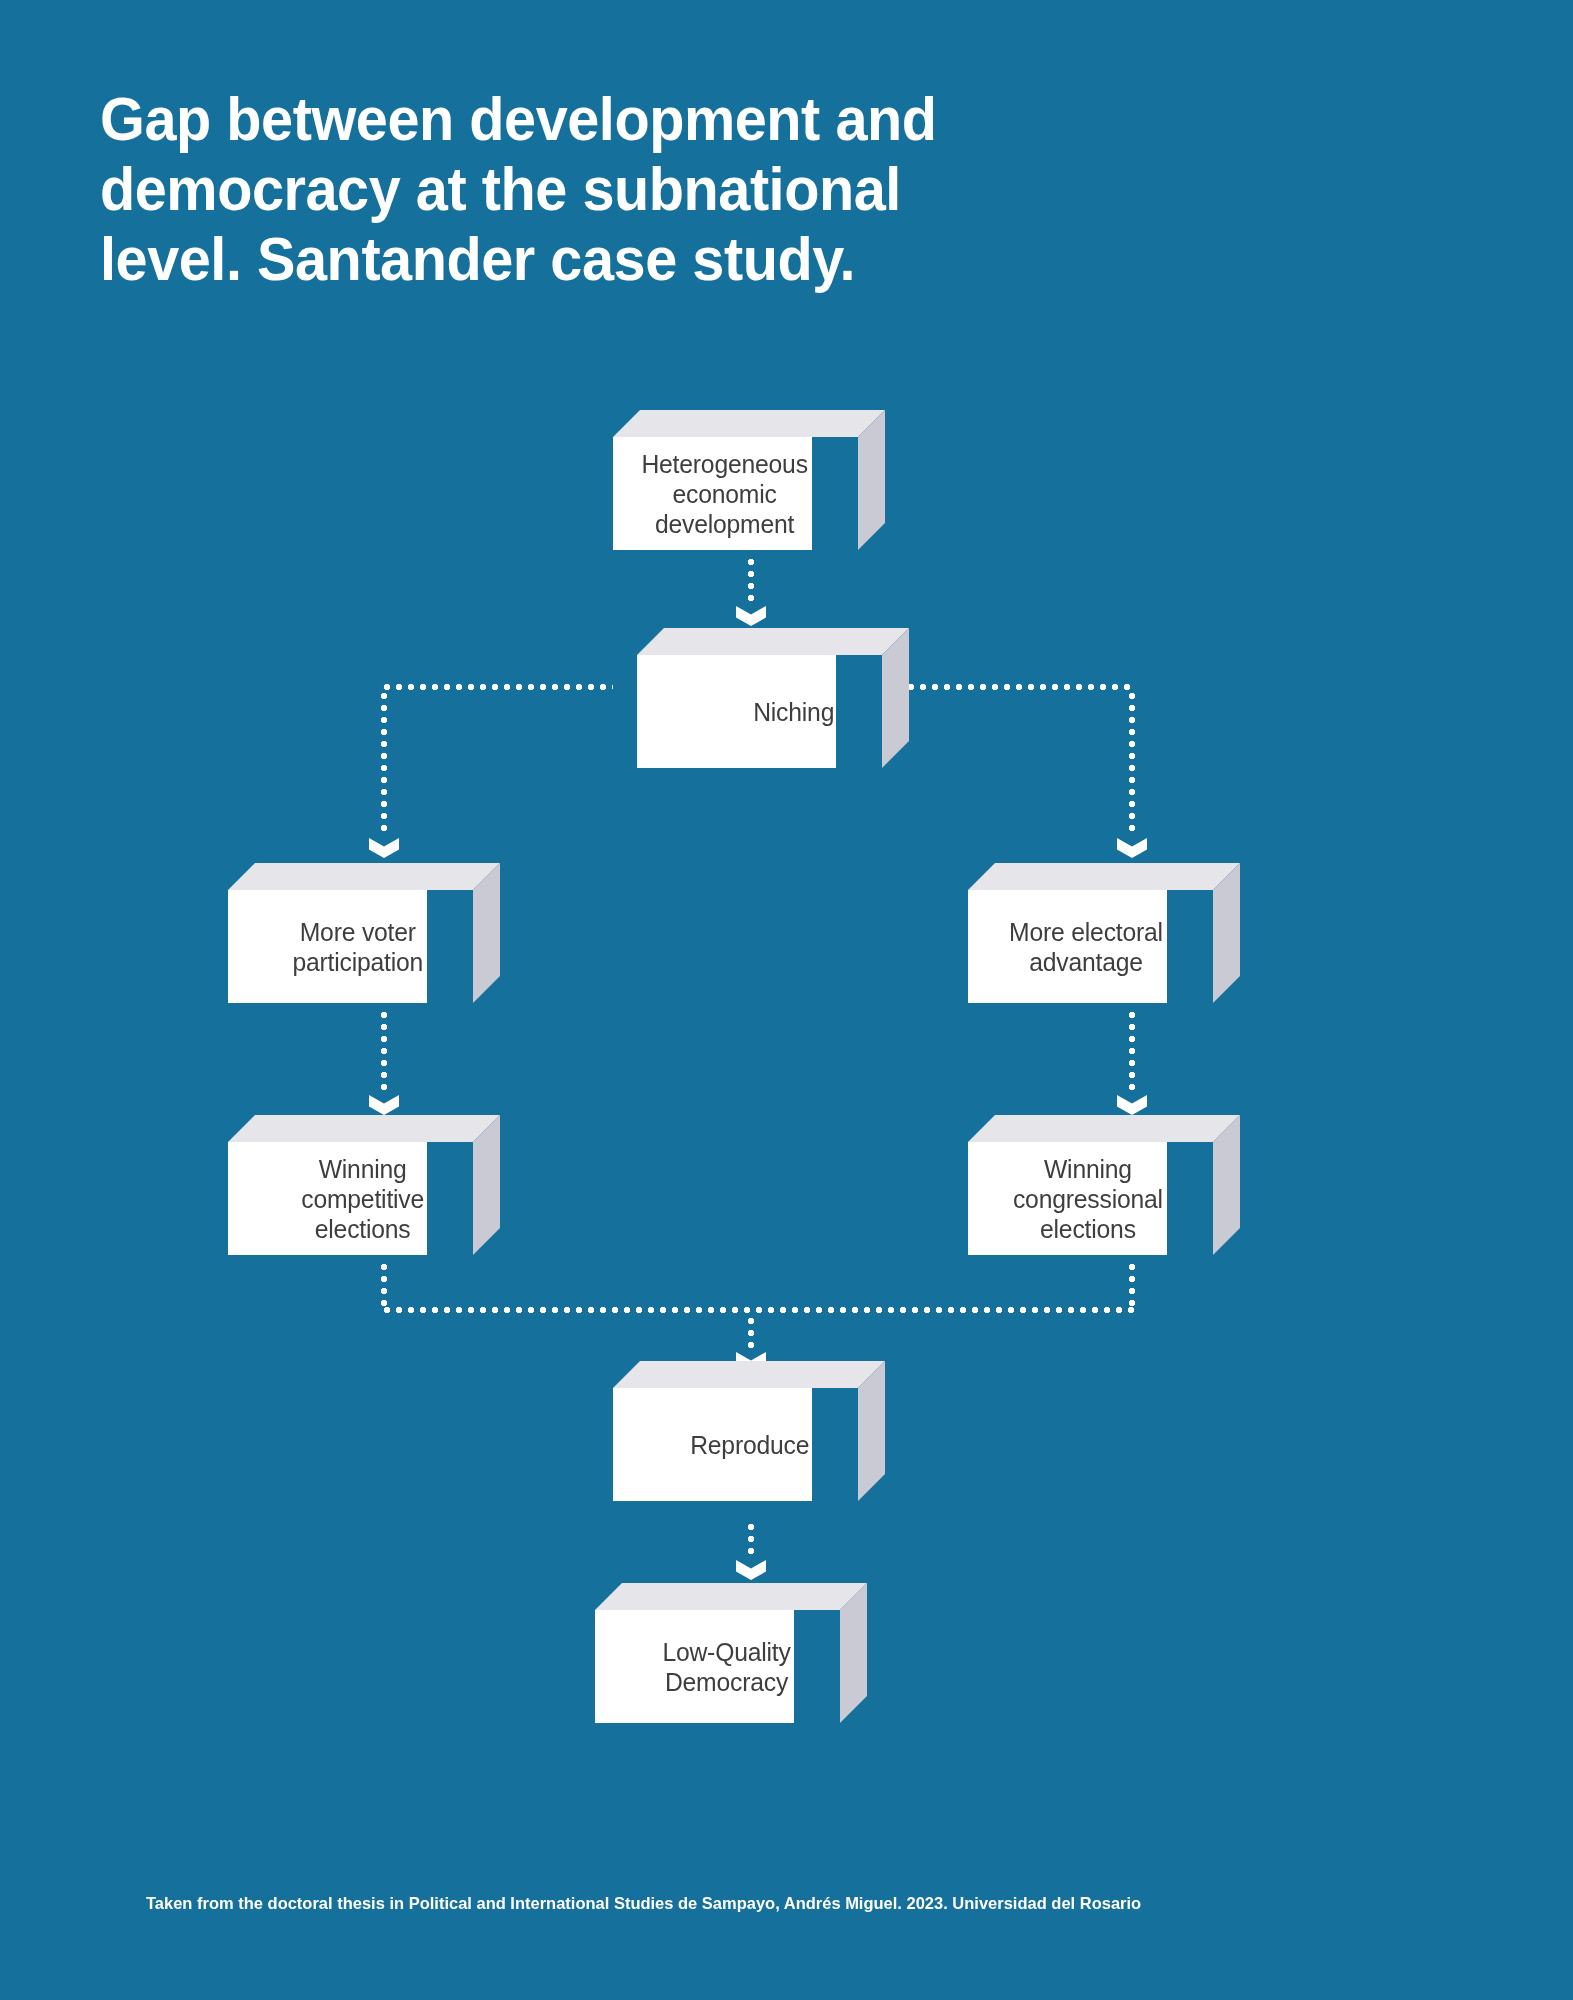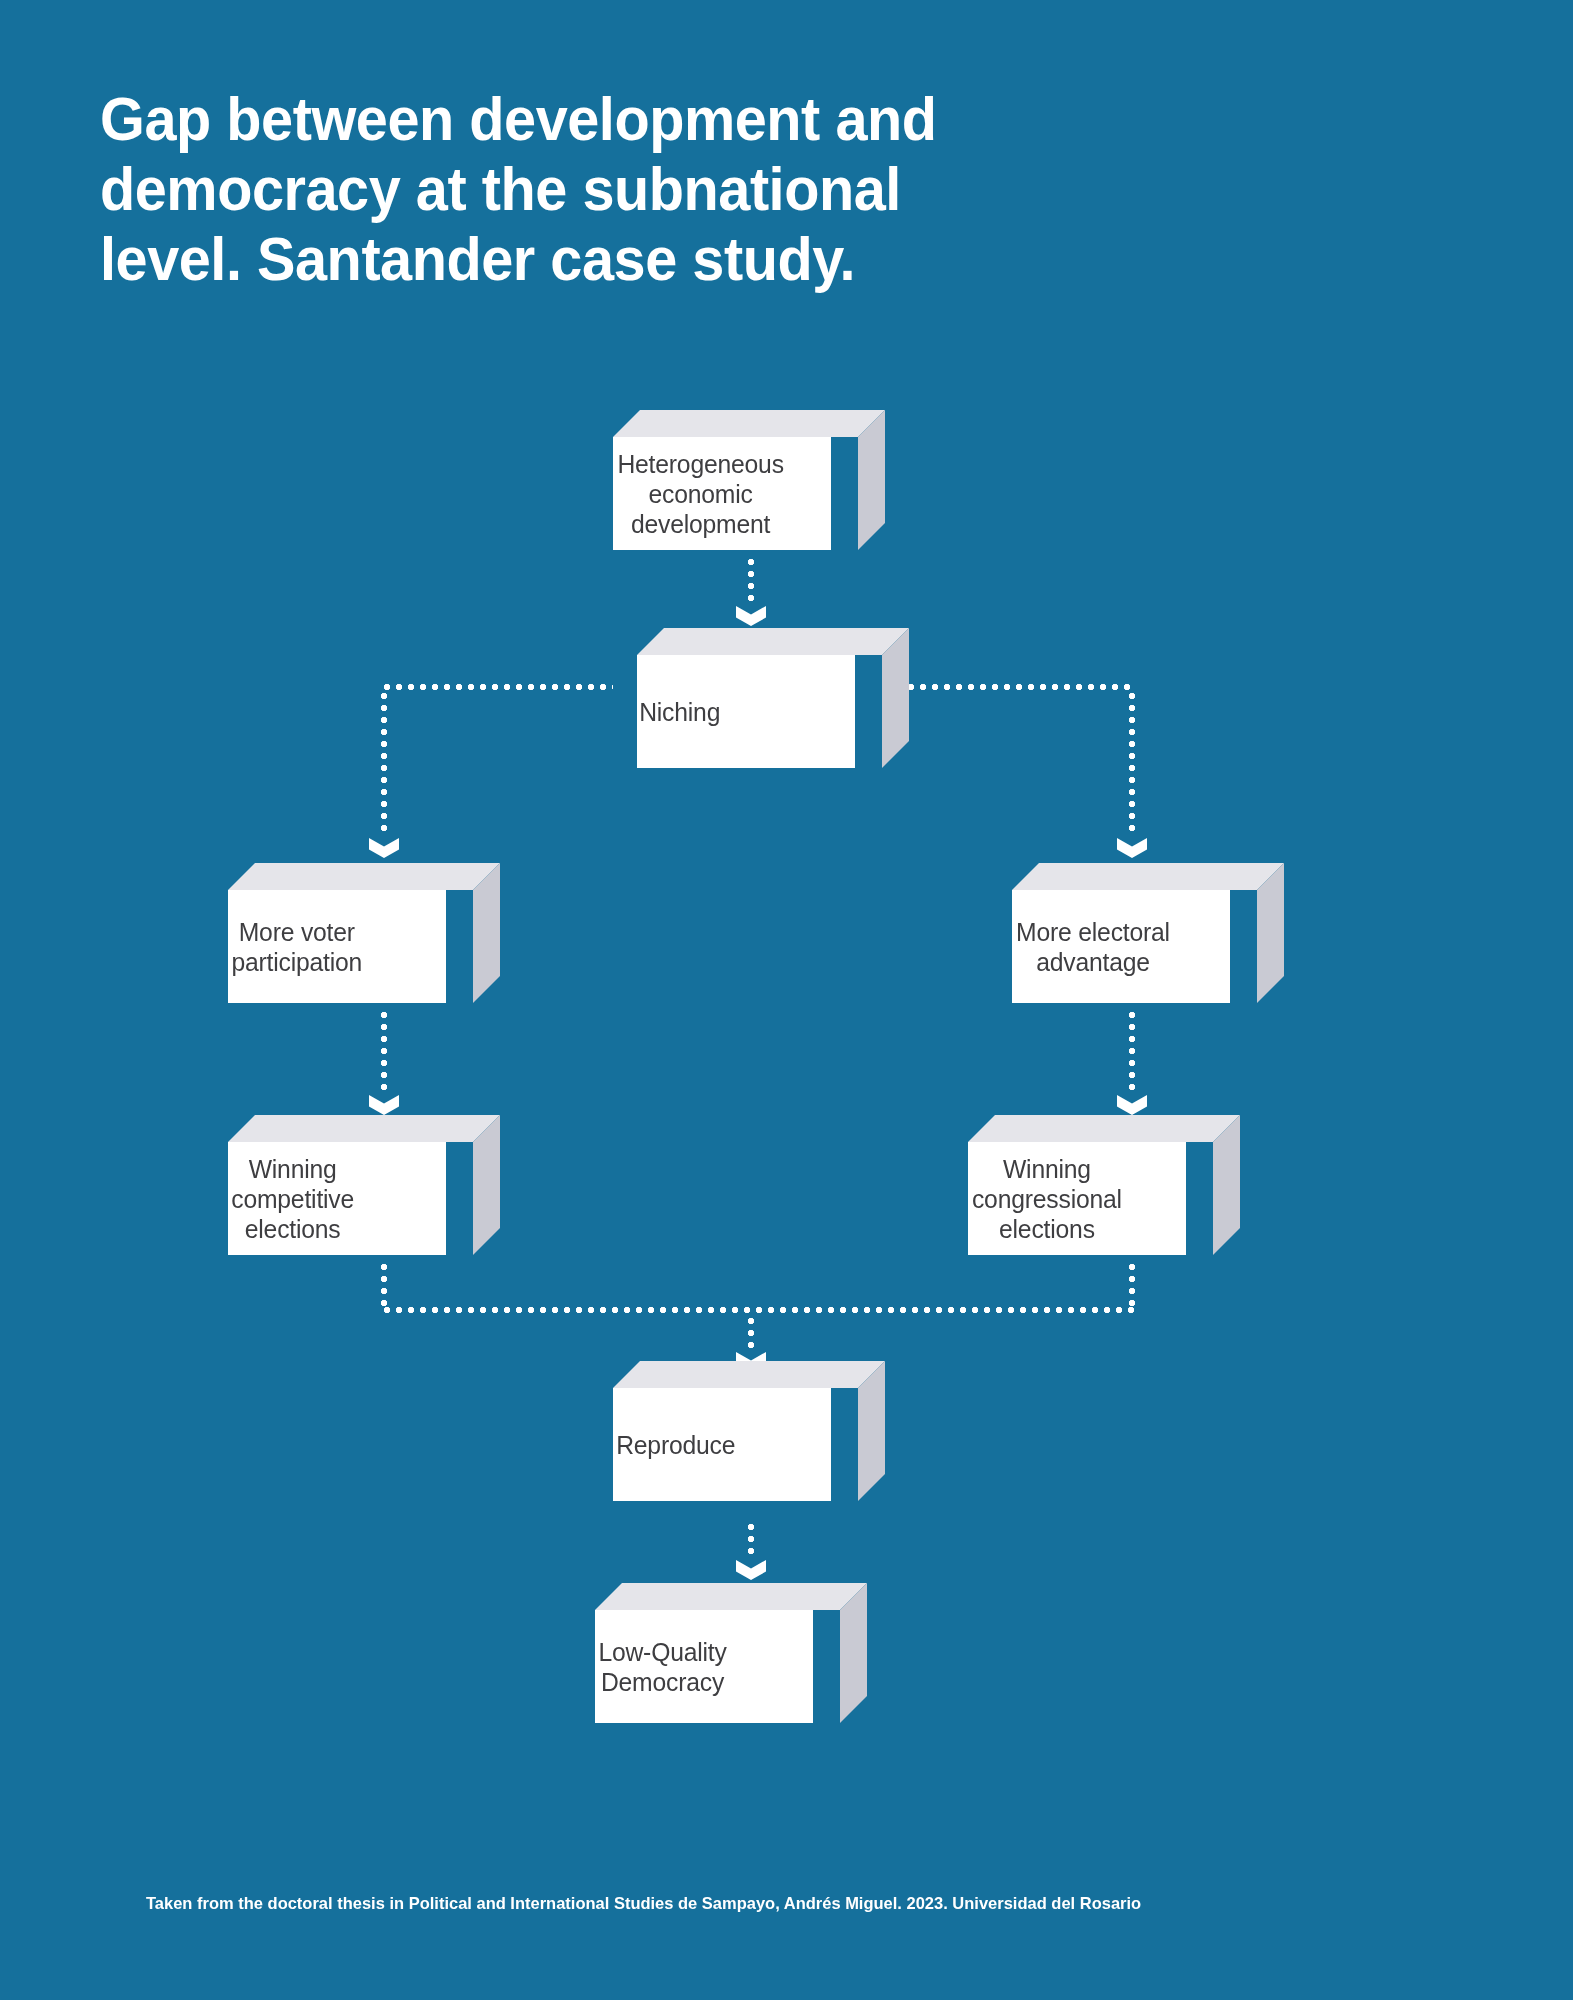--- a/index.html
+++ b/index.html
@@ -19,23 +19,23 @@
     background:var(--background);overflow:hidden;
   }
   .title{
     position:absolute;left:100px;top:84px;
     color:var(--title-text);font-weight:700;
     font-size:62px;line-height:70px;letter-spacing:-0.5px;
     transform:scaleX(0.93);transform-origin:left top;
     white-space:nowrap;
   }
   .box3d{
-    position:absolute;width:218px;height:113px;
+    position:absolute;width:199px;height:113px;
     background:var(--box-front);
-    display:flex;align-items:center;justify-content:flex-start;
+    display:flex;align-items:center;justify-content:flex-end;
     text-align:center;
   }
   .box3d::before{
     content:"";position:absolute;left:0;top:-27px;width:272px;height:27px;
     background:var(--box-top);
     clip-path:polygon(27px 0,272px 0,245px 27px,0 27px);
   }
   .box3d::after{
     content:"";position:absolute;left:245px;top:-27px;width:27px;height:140px;
     background:var(--box-side);
@@ -114,21 +114,21 @@
 
   <div class="box3d" style="left:637px;top:655px;">
     <span class="box-label">Niching</span>
   </div>
 
   <div class="box3d" style="left:228px;top:890px;">
     <span class="box-label">More voter
 participation</span>
   </div>
 
-  <div class="box3d" style="left:1012px;top:890px;">
+  <div class="box3d" style="left:968px;top:890px;">
     <span class="box-label">More electoral
 advantage</span>
   </div>
 
   <div class="box3d" style="left:228px;top:1142px;">
     <span class="box-label">Winning
 competitive
 elections</span>
   </div>
 

